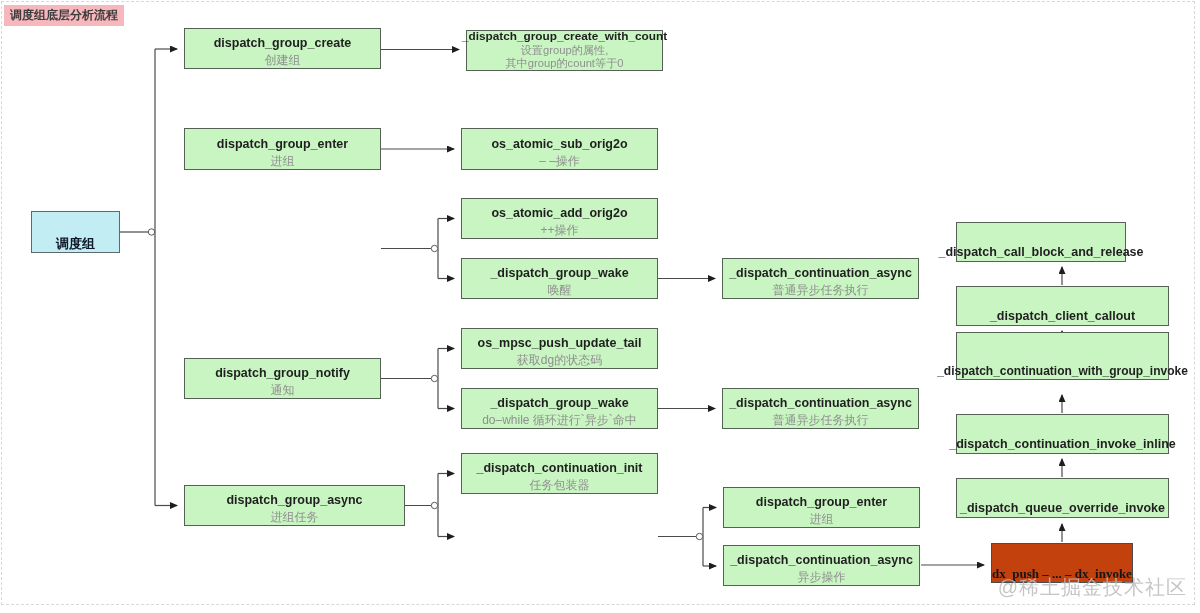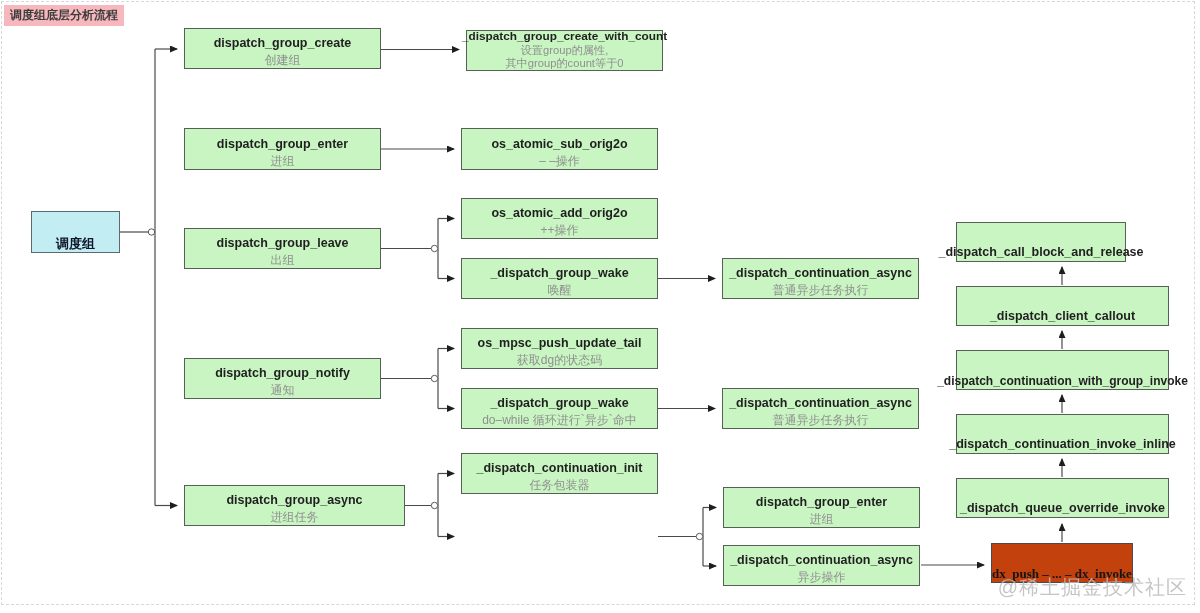--- a/index.html
+++ b/index.html
@@ -84,24 +84,20 @@
   </div>
 
   <div class="node green" style="left:184px;top:28px;width:197px;height:41px">
     <div class="nt">dispatch_group_create</div>
     <div class="nd">创建组</div>
   </div>
   <div class="node green" style="left:184px;top:128px;width:197px;height:42px">
     <div class="nt">dispatch_group_enter</div>
     <div class="nd">进组</div>
   </div>
-  <div class="node green" style="left:184px;top:228px;width:197px;height:41px">
-    <div class="nt">dispatch_group_leave</div>
-    <div class="nd">出组</div>
-  </div>
   <div class="node green" style="left:184px;top:358px;width:197px;height:41px">
     <div class="nt">dispatch_group_notify</div>
     <div class="nd">通知</div>
   </div>
   <div class="node green" style="left:184px;top:485px;width:221px;height:41px">
     <div class="nt">dispatch_group_async</div>
     <div class="nd">进组任务</div>
   </div>
 
   <div class="node green small" style="left:466px;top:30px;width:197px;height:41px">
@@ -150,21 +146,21 @@
     <div class="nt">_dispatch_continuation_async</div>
     <div class="nd">异步操作</div>
   </div>
 
   <div class="node green" style="left:956px;top:222px;width:170px;height:40px">
     <div class="nt">_dispatch_call_block_and_release</div>
   </div>
   <div class="node green" style="left:956px;top:286px;width:213px;height:40px">
     <div class="nt">_dispatch_client_callout</div>
   </div>
-  <div class="node green" style="left:956px;top:350px;width:213px;height:40px">
+  <div class="node green" style="left:956px;top:332px;width:213px;height:48px">
     <div class="nt" style="font-size:12px">_dispatch_continuation_with_group_invoke</div>
   </div>
   <div class="node green" style="left:956px;top:414px;width:213px;height:40px">
     <div class="nt">_dispatch_continuation_invoke_inline</div>
   </div>
   <div class="node green" style="left:956px;top:478px;width:213px;height:40px">
     <div class="nt">_dispatch_queue_override_invoke</div>
   </div>
   <div class="node white" style="left:991px;top:543px;width:142px;height:40px">
     <div class="nt">dx_push – ... – dx_invoke</div>

